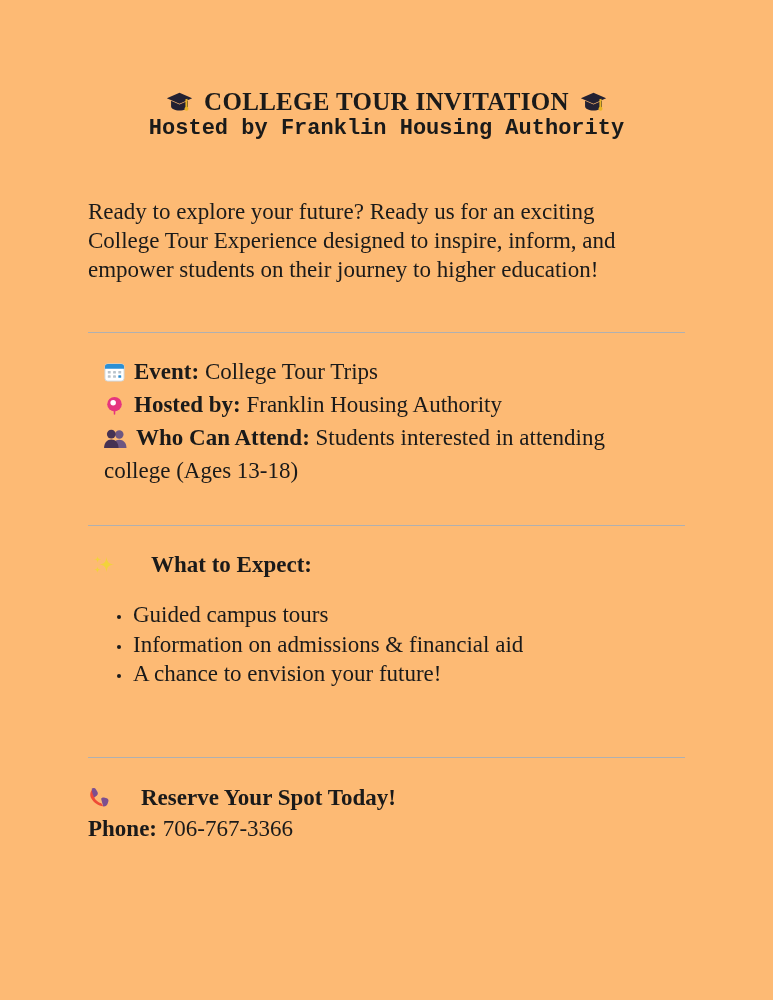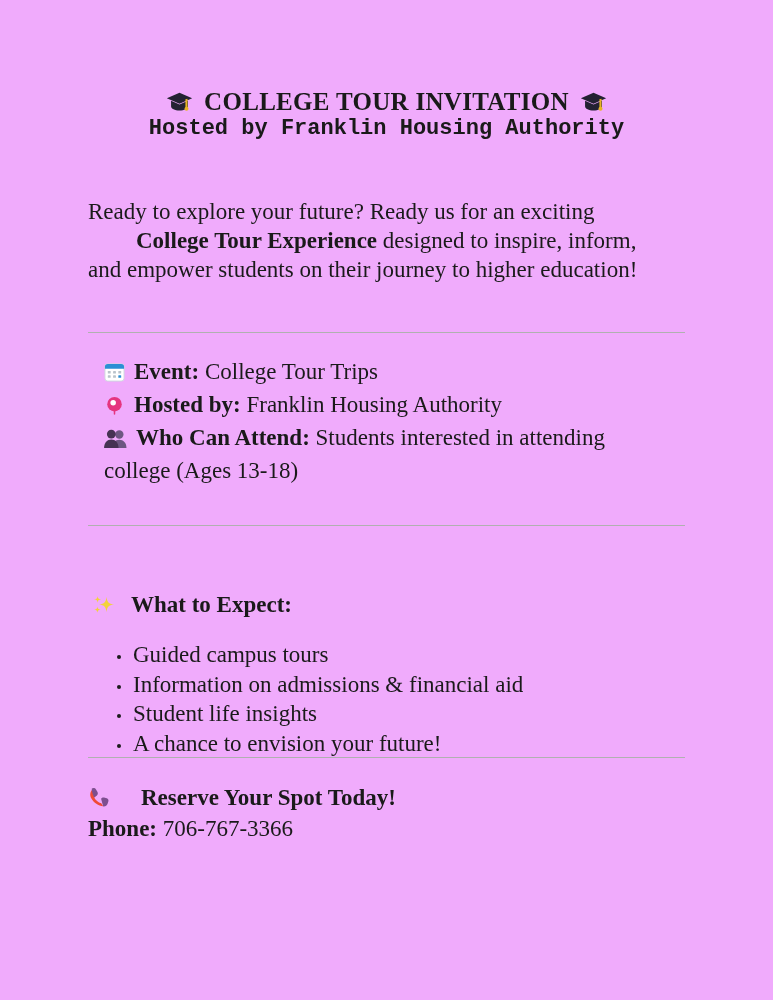--- a/index.html
+++ b/index.html
@@ -11,21 +11,21 @@
     width: 773px;
     height: 1000px;
     position: relative;
     font-family: "Liberation Serif", "DejaVu Serif", serif;
     color: #1a1a1a;
     overflow: hidden;
   }
   .page {
     position: absolute;
     inset: 0;
-    background: #f0abfc;
+    background: #fdba74;
   }
 
   
   .title-block {
     position: absolute;
     left: 0;
     top: 88px;
     width: 773px;
     text-align: center;
   }
@@ -50,21 +50,21 @@
   
   .intro {
     position: absolute;
     left: 88px;
     top: 174px;
     width: 560px;
     font-size: 23px;
     line-height: 29px;
     text-align: left;
   }
-  .intro b { font-weight: bold; margin-left: 48px; }
+  .intro b { font-weight: normal; }
 
   
   .divider {
     position: absolute;
     left: 88px;
     width: 597px;
     height: 1px;
     background: #b0b0b0;
   }
   .divider.d1 { top: 332px; }
@@ -116,22 +116,21 @@
     left: 92px;
     top: 550px;
     width: 580px;
   }
   .expect-heading {
     font-size: 23px;
     font-weight: bold;
     line-height: 30px;
     display: flex;
     align-items: center;
-    gap: 6px;
-    margin-top: 40px;
+    gap: 26px;
   }
   .expect-list {
     margin: 20px 0 0 0;
     padding: 0;
     list-style: none;
     font-size: 23px;
     line-height: 29.5px;
   }
   .expect-list li {
     position: relative;
@@ -250,21 +249,20 @@
           <path d="M14.5 4 C15.4 9.6 16.4 10.6 22 11.5 C16.4 12.4 15.4 13.4 14.5 19 C13.6 13.4 12.6 12.4 7 11.5 C12.6 10.6 13.6 9.6 14.5 4 Z" fill="#f2d23c"></path>
           <path d="M5.6 3 C6 5.6 6.4 6 9 6.4 C6.4 6.8 6 7.2 5.6 9.8 C5.2 7.2 4.8 6.8 2.2 6.4 C4.8 6 5.2 5.6 5.6 3 Z" fill="#f2d23c"></path>
           <path d="M5.4 13.6 C5.8 16 6.1 16.3 8.5 16.7 C6.1 17.1 5.8 17.4 5.4 19.8 C5 17.4 4.7 17.1 2.3 16.7 C4.7 16.3 5 16 5.4 13.6 Z" fill="#f2d23c"></path>
         </svg>
       </span>
       <span>What to Expect:</span>
     </div>
     <ul class="expect-list">
       <li>Guided campus tours</li>
       <li>Information on admissions &amp; financial aid</li>
-      <li>Student life insights</li>
       <li>A chance to envision your future!</li>
     </ul>
   </div>
 
   <div class="divider d3"></div>
 
   <div class="contact">
     <div class="contact-heading">
       <span class="ico icon-phone">
         <svg viewBox="0 0 24 22" width="24" height="22" aria-hidden="true">

